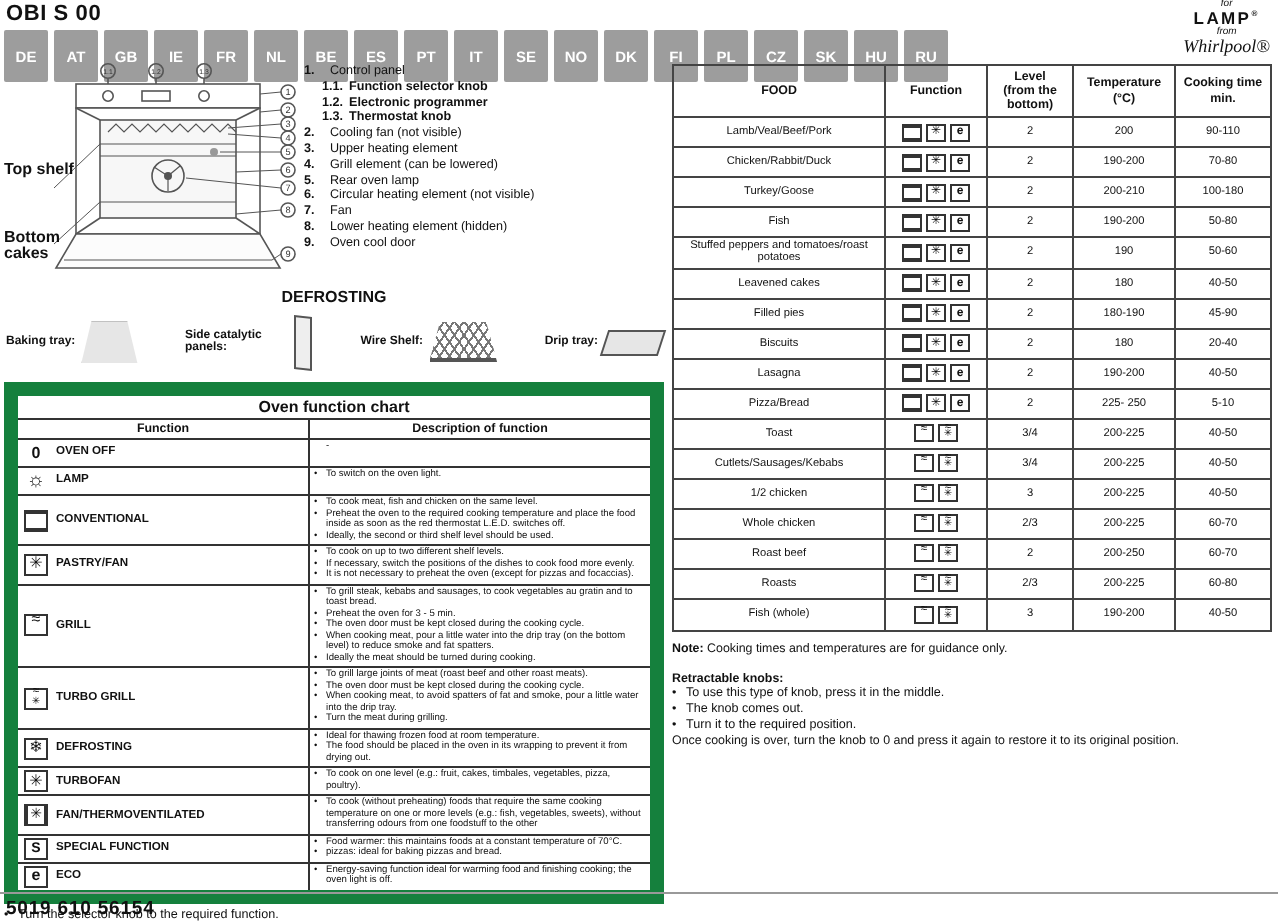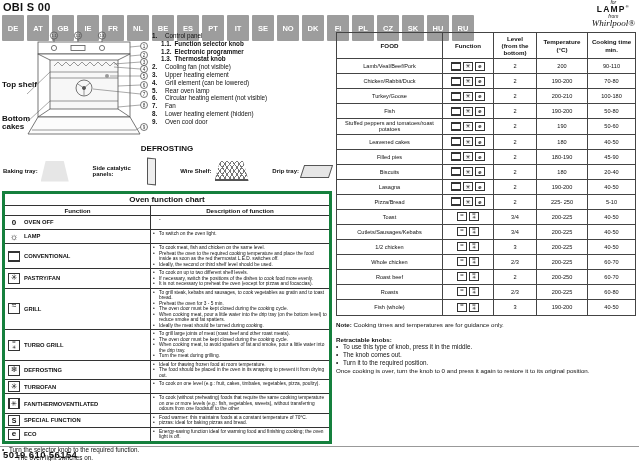--- a/index.html
+++ b/index.html
@@ -38,21 +38,21 @@
   .acc-item { display:flex; align-items:center; gap:3px; }
   .acc-label { font-weight:bold; font-size:6px; max-width:52px; }
   .acc-icon { display:inline-block; flex:none; }
   .ic-baking-tray { width:28px; height:21px; background:#e6e6e6; clip-path:polygon(18% 0,82% 0,100% 100%,0 100%); filter:drop-shadow(0 0 .6px #444); }
   .ic-side-catalytic-panel { width:9px; height:27px; background:#eee; border:1px solid #555; transform:skewY(6deg); }
   .ic-wire-shelf { width:34px; height:20px; clip-path:polygon(16% 0,84% 0,100% 100%,0 100%);
     background:repeating-linear-gradient(55deg,#777 0 1px,transparent 1px 4px),repeating-linear-gradient(-55deg,#777 0 1px,transparent 1px 4px),#fff;
     border-bottom:2px solid #555; }
   .ic-drip-tray { width:29px; height:13px; background:#e6e6e6; border:1px solid #555; transform:skewX(-18deg); }
   
-  .fchart { margin-top:2px; border:3px solid #15803d; }
+  .fchart { margin-top:2px; border:7px solid #15803d; }
   .fchart-title { border-bottom:1px solid #333; text-align:center; font-weight:bold; font-size:8px; padding:1px 0; }
   .fchart-head { display:flex; border-bottom:1px solid #333; font-weight:bold; font-size:6.2px; text-align:center; }
   .fchart-head .fc-c1 { padding:1px 0; }
   .fc-c1 { width:145px; flex:none; }
   .fc-c2 { flex:1; border-left:1px solid #333; padding:1px 2px; }
   .fc-row { display:flex; border-bottom:1px solid #333; }
   .fc-rows .fc-row:last-child { border-bottom:none; }
   .fc-row .fc-c1 { display:flex; align-items:center; gap:4px; padding:1px 2px 1px 3px; }
   .fname { font-weight:bold; font-size:5.8px; line-height:1.05; }
   .fb { display:flex; gap:2px; font-size:4.8px; line-height:1.15; }

